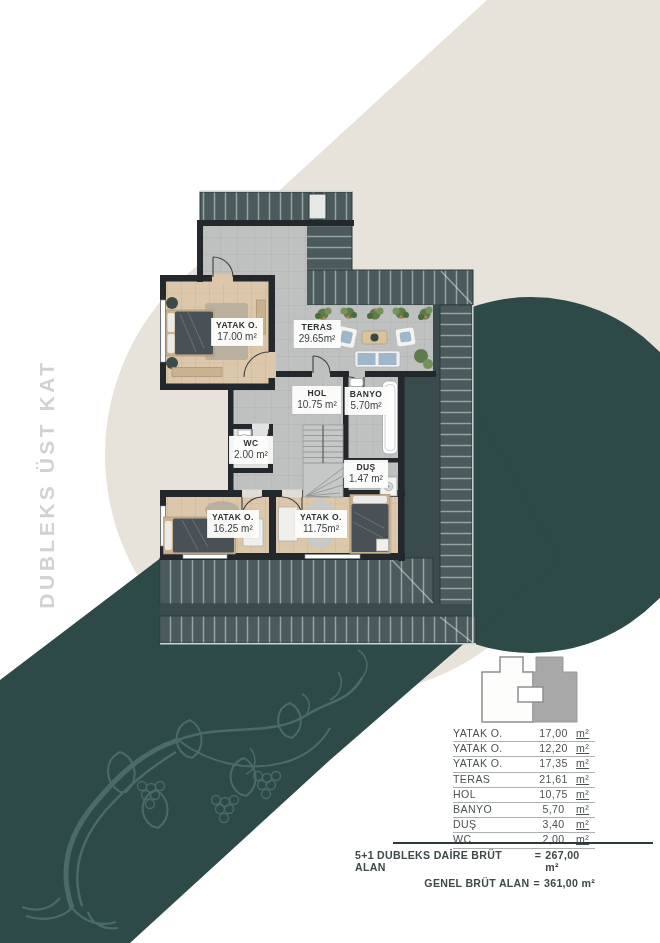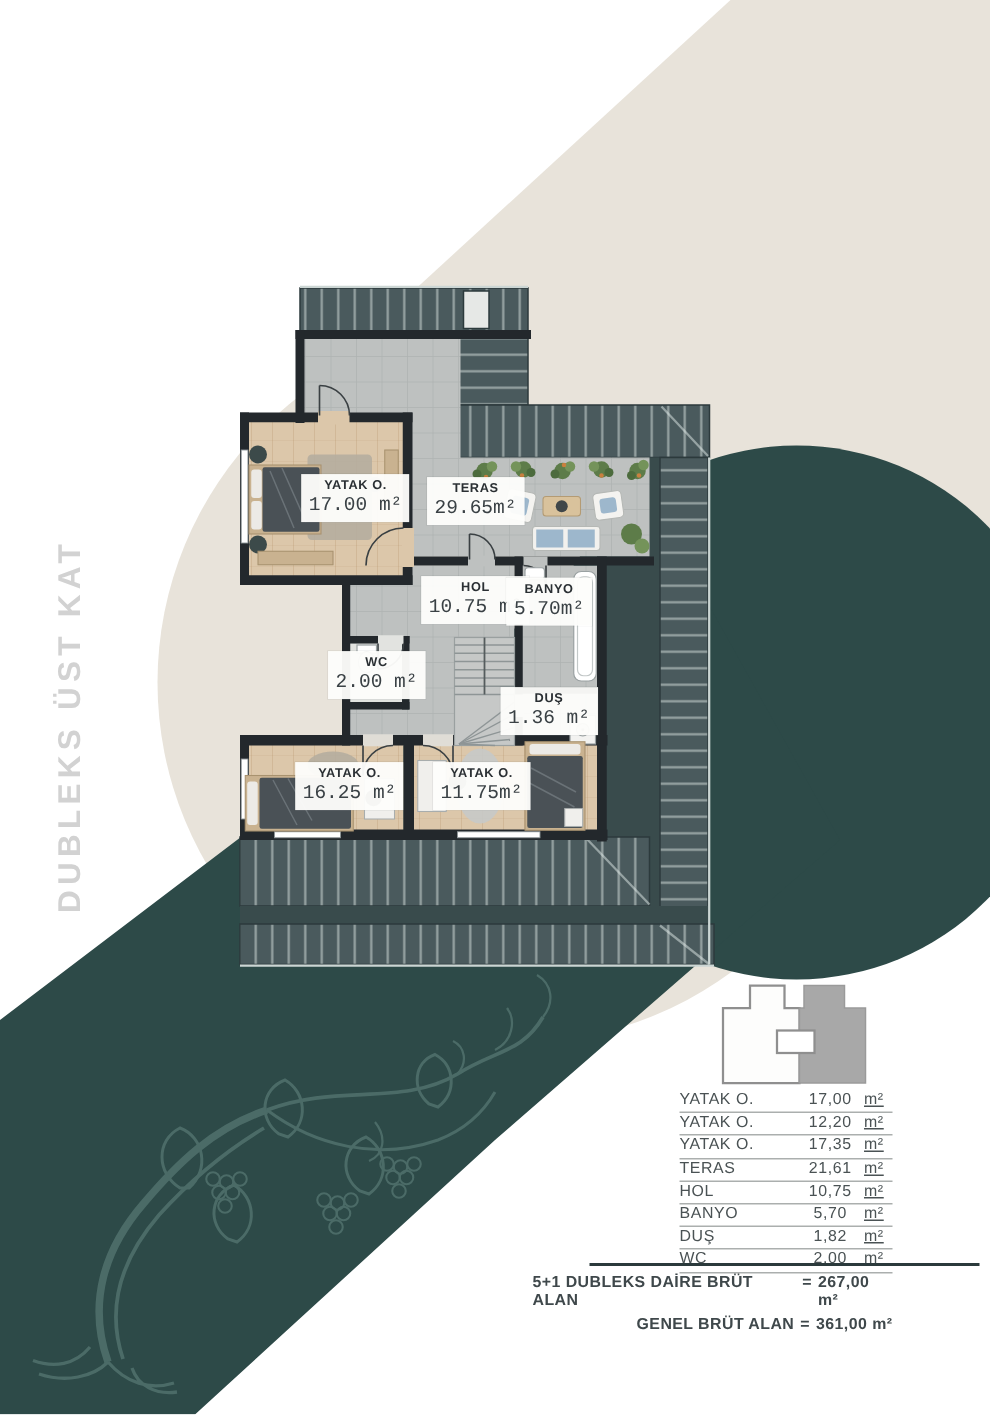--- a/index.html
+++ b/index.html
@@ -13,21 +13,21 @@
     position:absolute;left:47px;top:484px;transform:translate(-50%,-50%) rotate(-90deg);
     white-space:nowrap;font-size:21px;font-weight:bold;letter-spacing:3.5px;color:#d2d2d2;
   }
   
   .room-label{
     position:absolute;transform:translate(-50%,-50%);
     background:rgba(253,253,251,0.96);padding:2px 5px 3px;text-align:center;line-height:1.25;
     box-shadow:0 0 0 .5px rgba(40,45,48,0.08);
   }
   .rl-name{display:block;font-size:8.5px;font-weight:bold;letter-spacing:.4px;color:#2b3034;white-space:nowrap;}
-  .rl-area{display:block;font-size:13px;color:#3a4145;white-space:nowrap;font-family:Liberation Mono, monospace;}
+  .rl-area{display:block;font-size:10px;color:#3a4145;white-space:nowrap;}
   
   .area-panel{position:absolute;left:453px;top:727px;width:142px;}
   .t-row{display:flex;align-items:baseline;height:14.2px;border-bottom:1px solid #abafae;
          font-size:10.6px;color:#4a5254;letter-spacing:.4px;}
   .t-label{flex:1;}
   .t-val{width:37px;text-align:center;}
   .t-unit{width:19px;padding-left:4px;text-decoration:underline;}
   .totals-rule{position:absolute;left:393px;top:842px;width:260px;height:0;border-top:2px solid #2b3a3c;}
   .totals{position:absolute;left:355px;top:849px;width:240px;}
   .tot-row{display:flex;justify-content:flex-end;align-items:baseline;gap:4px;
@@ -356,21 +356,21 @@
   <div class="room-label" style="left:366px;top:401px;">
     <span class="rl-name">BANYO</span>
     <span class="rl-area">5.70m²</span>
   </div>
   <div class="room-label" style="left:251px;top:450px;">
     <span class="rl-name">WC</span>
     <span class="rl-area">2.00 m²</span>
   </div>
   <div class="room-label" style="left:366px;top:474px;">
     <span class="rl-name">DUŞ</span>
-    <span class="rl-area">1.36 m²</span>
+    <span class="rl-area">1.47 m²</span>
   </div>
   <div class="room-label" style="left:233px;top:524px;">
     <span class="rl-name">YATAK O.</span>
     <span class="rl-area">16.25 m²</span>
   </div>
   <div class="room-label" style="left:321px;top:524px;">
     <span class="rl-name">YATAK O.</span>
     <span class="rl-area">11.75m²</span>
   </div>
 
@@ -400,21 +400,21 @@
       <span class="t-val">10,75</span>
       <span class="t-unit">m²</span>
     </div>
     <div class="t-row">
       <span class="t-label">BANYO</span>
       <span class="t-val">5,70</span>
       <span class="t-unit">m²</span>
     </div>
     <div class="t-row">
       <span class="t-label">DUŞ</span>
-      <span class="t-val">1,82</span>
+      <span class="t-val">3,40</span>
       <span class="t-unit">m²</span>
     </div>
     <div class="t-row">
       <span class="t-label">WC</span>
       <span class="t-val">2,00</span>
       <span class="t-unit">m²</span>
     </div>
   </div>
 
   <div class="totals-rule"></div>

